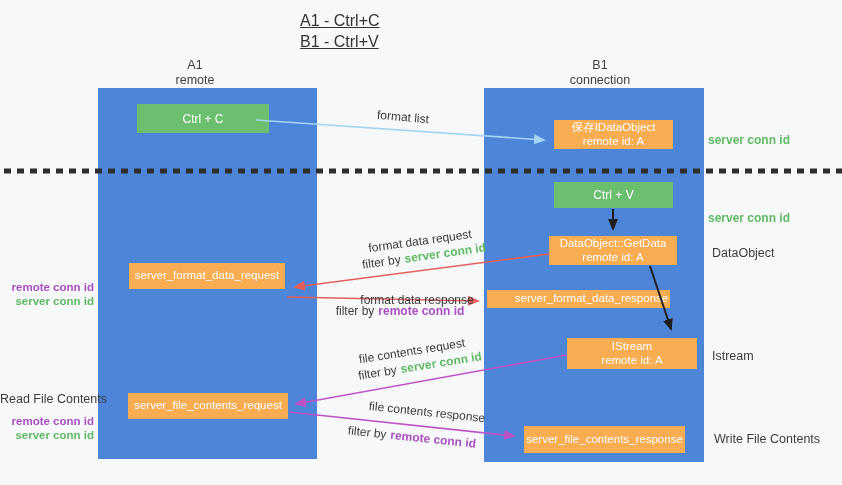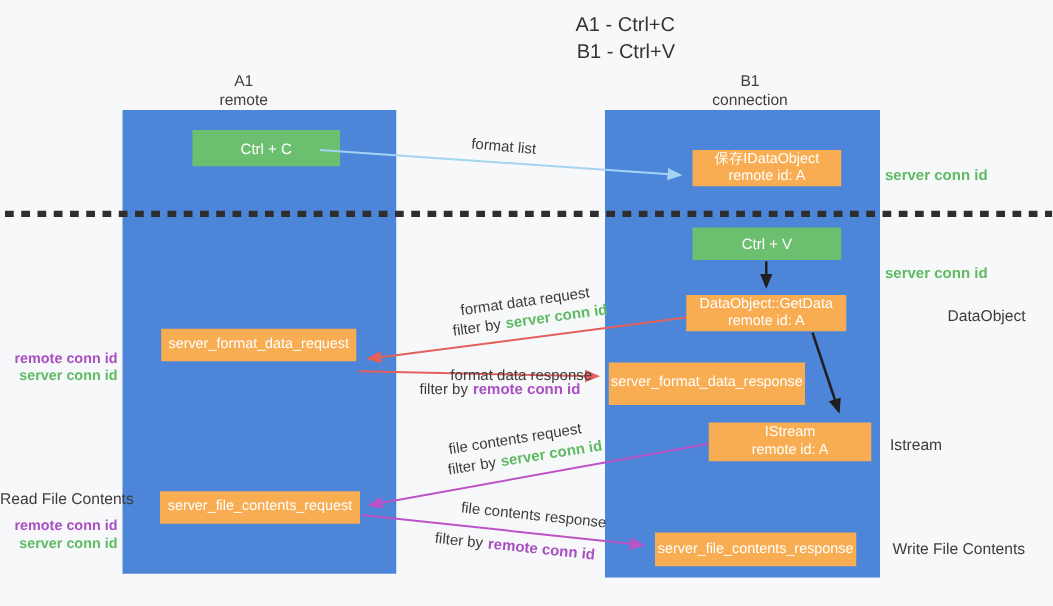--- a/index.html
+++ b/index.html
@@ -1,22 +1,22 @@
 <!DOCTYPE html>
 <html><head>
 <meta charset="utf-8">
 <style>
   html,body{margin:0;padding:0;background:#f7f8fa;}
   .canvas{
     position:relative;width:842px;height:485px;background:#f7f8fa;
     font-family:"Liberation Sans",sans-serif;overflow:hidden;
   }
   .title{
-    position:absolute;left:300px;top:10px;width:240px;text-align:right;
-    font-size:16px;line-height:21px;color:#333;z-index:4;
+    position:absolute;left:300px;top:10px;width:240px;text-align:left;
+    font-size:16px;line-height:21px;color:#333;z-index:4;text-decoration:underline;
   }
   .hdr{
     position:absolute;width:130px;text-align:center;font-size:12.5px;
     line-height:15px;color:#404040;z-index:4;
   }
   .col{position:absolute;background:#4d86d8;z-index:1;}
   svg.overlay{position:absolute;left:0;top:0;z-index:3;pointer-events:none;}
   .box{
     position:absolute;display:flex;flex-direction:column;align-items:center;
     justify-content:center;color:#fff;text-align:center;z-index:2;
@@ -79,21 +79,21 @@
     <line x1="4" y1="171" x2="842" y2="171" stroke="#2e2e2e" stroke-width="5" stroke-dasharray="7 6"></line>
     <line x1="256" y1="120" x2="544" y2="140" stroke="#a5d3f2" stroke-width="1.6" marker-end="url(#ah-blue)"></line>
     <line x1="613" y1="209" x2="613" y2="229" stroke="#1f1f1f" stroke-width="2" marker-end="url(#ah-blk)"></line>
     <line x1="549" y1="254" x2="295" y2="287" stroke="#e4605c" stroke-width="1.6" marker-end="url(#ah-red)"></line>
     <line x1="287" y1="297" x2="478" y2="301" stroke="#e4605c" stroke-width="1.6" marker-end="url(#ah-red)"></line>
     <line x1="650" y1="266" x2="671" y2="329" stroke="#1f1f1f" stroke-width="2" marker-end="url(#ah-blk)"></line>
     <line x1="567" y1="355" x2="296" y2="404" stroke="#bd54c6" stroke-width="1.6" marker-end="url(#ah-mag)"></line>
     <line x1="289" y1="412" x2="514" y2="436" stroke="#bd54c6" stroke-width="1.6" marker-end="url(#ah-mag)"></line>
   </svg>
 
-  <div class="box green" style="left:154px;top:104px;width:118px;height:29px;">
+  <div class="box green" style="left:137px;top:104px;width:132px;height:29px;">
     <span>Ctrl + C</span>
   </div>
 
   <div class="box orange" style="left:554px;top:120px;width:119px;height:29px;">
     <span>保存IDataObject</span>
     <span>remote id: A</span>
   </div>
 
   <div class="box green" style="left:554px;top:182px;width:119px;height:26px;">
     <span>Ctrl + V</span>
@@ -101,40 +101,40 @@
 
   <div class="box orange" style="left:549px;top:236px;width:128px;height:29px;">
     <span>DataObject::GetData</span>
     <span>remote id: A</span>
   </div>
 
   <div class="box orange" style="left:129px;top:263px;width:156px;height:26px;">
     <span>server_format_data_request</span>
   </div>
 
-  <div class="box orange" style="left:487px;top:290px;width:157px;height:34px;">
+  <div class="box orange" style="left:487px;top:290px;width:157px;height:18px;padding-left:26px;">
     <span>server_format_data_response</span>
   </div>
 
   <div class="box orange" style="left:567px;top:338px;width:130px;height:31px;">
     <span>IStream</span>
     <span>remote id: A</span>
   </div>
 
   <div class="box orange" style="left:524px;top:426px;width:161px;height:27px;">
     <span>server_file_contents_response</span>
   </div>
 
   <div class="box orange" style="left:128px;top:393px;width:160px;height:26px;">
     <span>server_file_contents_request</span>
   </div>
 
   <div class="lbl side-right green-t" style="left:708px;top:133px;">server conn id</div>
   <div class="lbl side-right green-t" style="left:708px;top:211px;">server conn id</div>
-  <div class="lbl side-right" style="left:712px;top:246px;font-size:12.5px;margin-left:46px;">DataObject</div>
+  <div class="lbl side-right" style="left:712px;top:246px;font-size:12.5px;">DataObject</div>
   <div class="lbl side-right" style="left:712px;top:349px;font-size:12.5px;">Istream</div>
   <div class="lbl side-right" style="left:714px;top:432px;font-size:12.5px;">Write File Contents</div>
 
   <div class="lbl side-left stack" style="left:0;top:280px;width:94px;">
     <div class="purple-t">remote conn id</div>
     <div class="green-t">server conn id</div>
   </div>
   <div class="lbl side-left" style="left:0;top:392px;width:91px;font-size:12.5px;">Read File Contents</div>
   <div class="lbl side-left stack" style="left:0;top:414px;width:94px;">
     <div class="purple-t">remote conn id</div>

